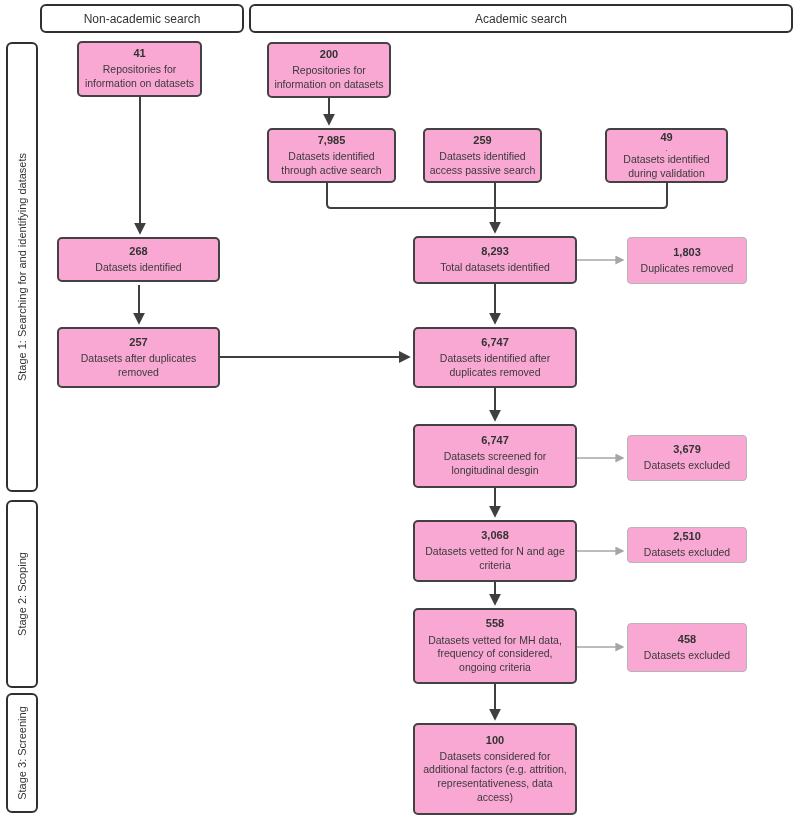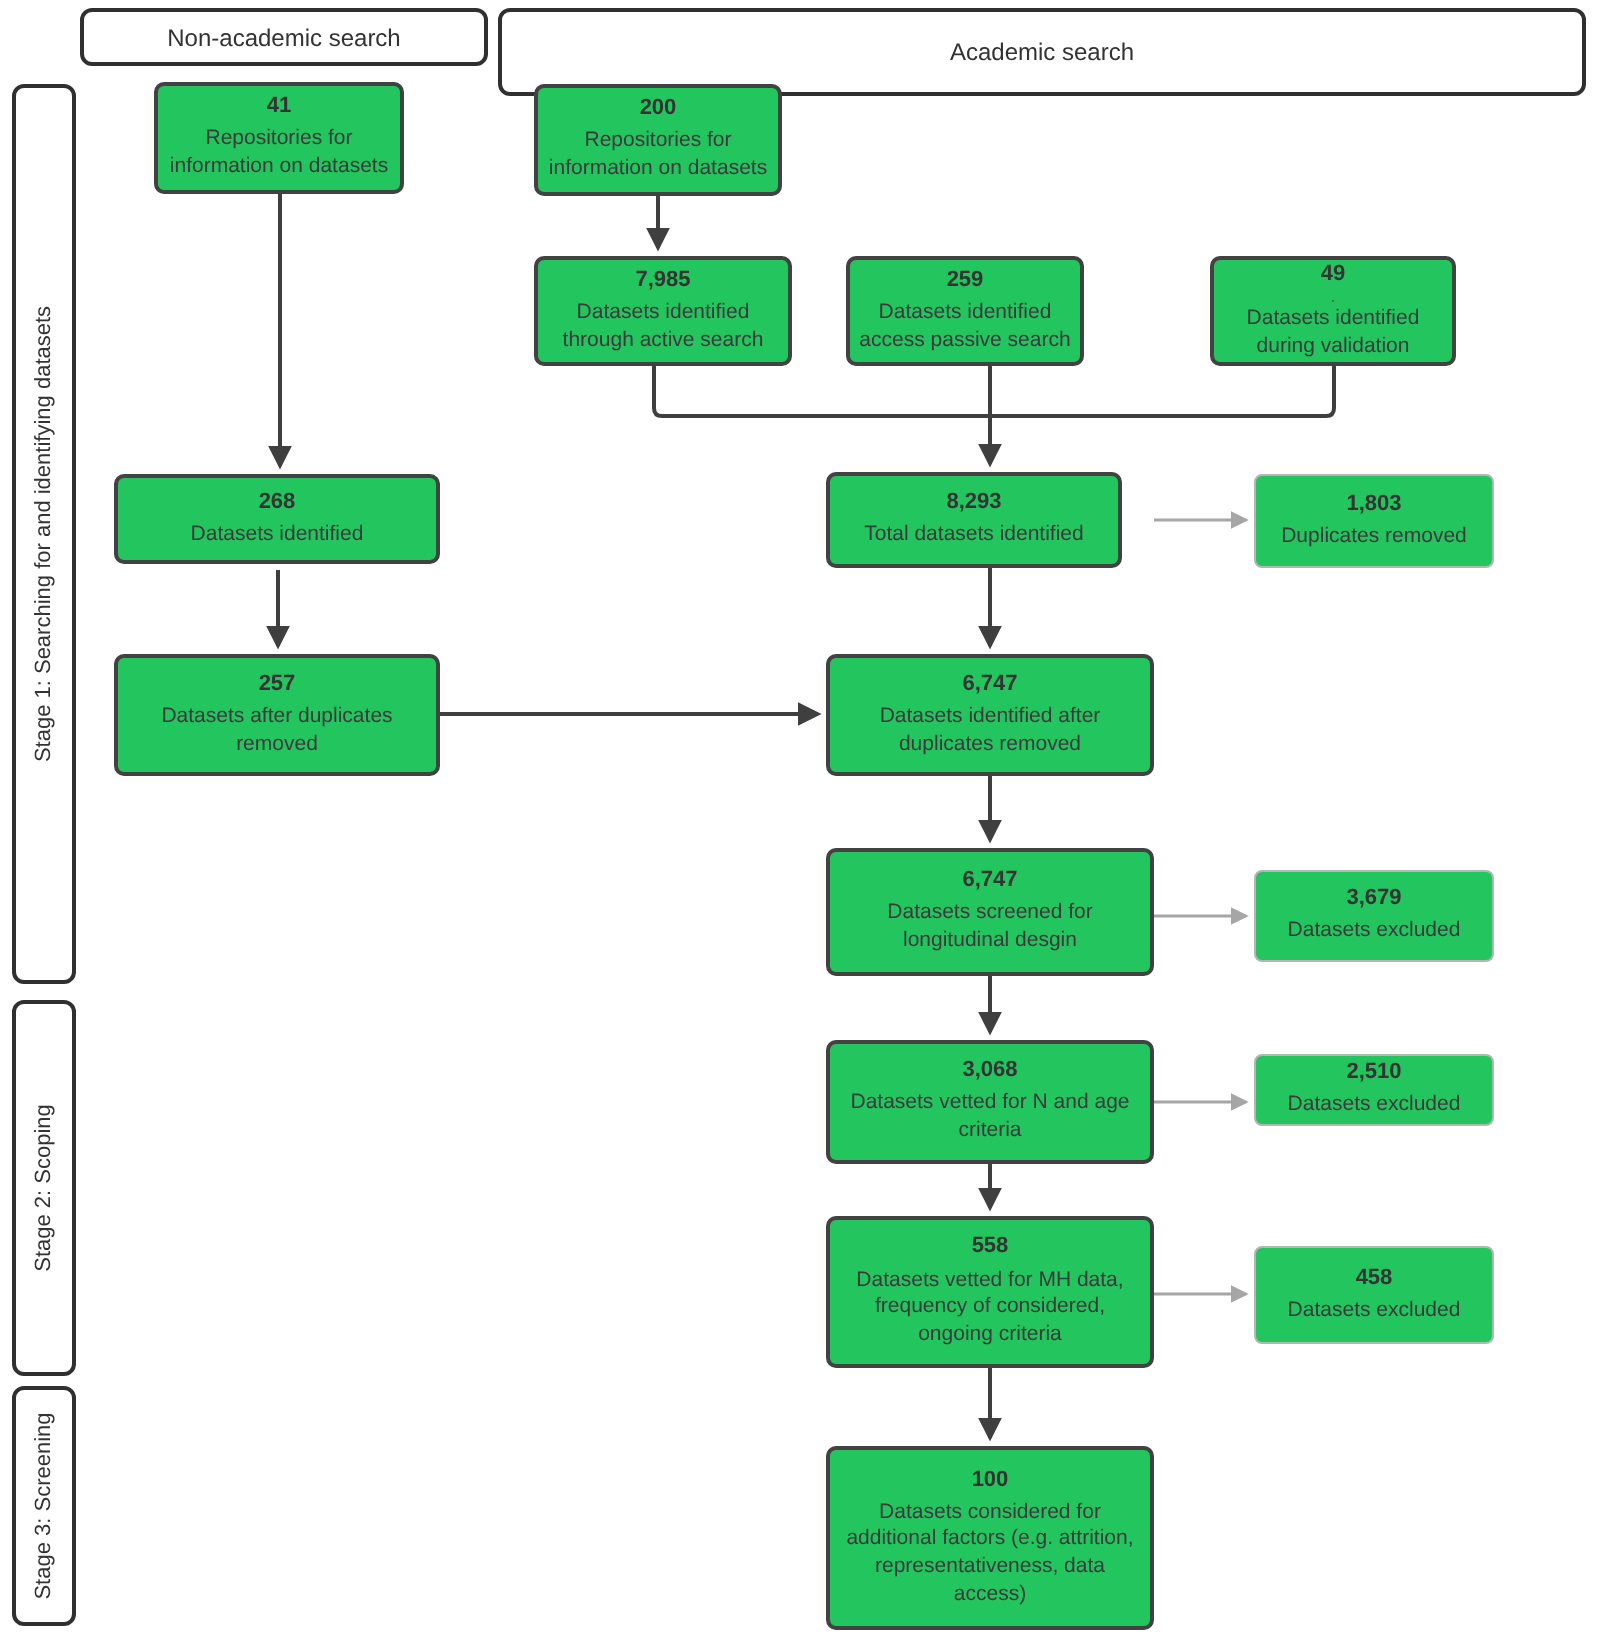--- a/index.html
+++ b/index.html
@@ -15,21 +15,21 @@
   }
   .stage{
     position:absolute;box-sizing:border-box;border:2px solid #303030;border-radius:6px;
     background:#fff;display:flex;align-items:center;justify-content:center;
   }
   .stage span{
     transform:rotate(-90deg);white-space:nowrap;font-size:11px;color:#333;
   }
   .node{
     position:absolute;box-sizing:border-box;border:2px solid #424242;border-radius:5px;
-    background:#22c55e;display:flex;flex-direction:column;align-items:center;justify-content:center;
+    background:#f9a8d4;display:flex;flex-direction:column;align-items:center;justify-content:center;
     gap:3px;padding:2px 4px;text-align:center;
   }
   .node.light{border:1.5px solid #b5b5b5;border-radius:4px;}
   .num{font-size:11px;font-weight:bold;color:#333;line-height:1.2;}
   .lbl{font-size:10.5px;line-height:1.3;color:#3a3a3a;}
   .note{font-size:9px;line-height:3px;height:3px;color:#5a5a5a;}
 </style>
 </head>
 <body>
 
@@ -61,21 +61,21 @@
       <path d="M577 260 H623" marker-end="url(#ah-gray)"></path>
       <path d="M577 458 H623" marker-end="url(#ah-gray)"></path>
       <path d="M577 551 H623" marker-end="url(#ah-gray)"></path>
       <path d="M577 647 H623" marker-end="url(#ah-gray)"></path>
     </g>
   </svg>
 
   <div class="hdr" style="left:40px;top:4px;width:204px;height:29px">
     <span>Non-academic search</span>
   </div>
-  <div class="hdr" style="left:249px;top:4px;width:544px;height:44px">
+  <div class="hdr" style="left:249px;top:4px;width:544px;height:29px">
     <span>Academic search</span>
   </div>
 
   <div class="stage" style="left:6px;top:42px;width:32px;height:450px">
     <span>Stage 1: Searching for and identifying datasets</span>
   </div>
   <div class="stage" style="left:6px;top:500px;width:32px;height:188px">
     <span>Stage 2: Scoping</span>
   </div>
   <div class="stage" style="left:6px;top:693px;width:32px;height:120px">
@@ -106,21 +106,21 @@
   <div class="node" style="left:423px;top:128px;width:119px;height:55px">
     <div class="num">259</div>
     <div class="lbl">Datasets identified access passive search</div>
   </div>
   <div class="node" style="left:605px;top:128px;width:123px;height:55px">
     <div class="num">49</div>
     <div class="note">.</div>
     <div class="lbl">Datasets identified during validation</div>
   </div>
 
-  <div class="node" style="left:413px;top:236px;width:148px;height:48px">
+  <div class="node" style="left:413px;top:236px;width:164px;height:48px">
     <div class="num">8,293</div>
     <div class="lbl">Total datasets identified</div>
   </div>
   <div class="node" style="left:413px;top:327px;width:164px;height:61px">
     <div class="num">6,747</div>
     <div class="lbl">Datasets identified after duplicates removed</div>
   </div>
   <div class="node" style="left:413px;top:424px;width:164px;height:64px">
     <div class="num">6,747</div>
     <div class="lbl">Datasets screened for longitudinal desgin</div>

